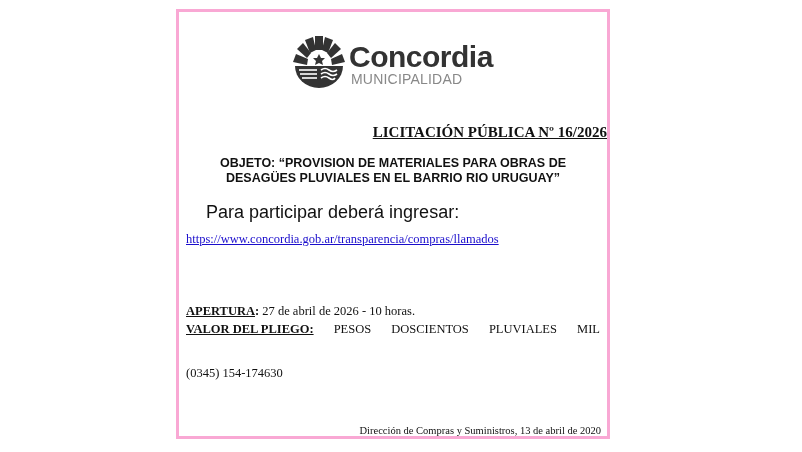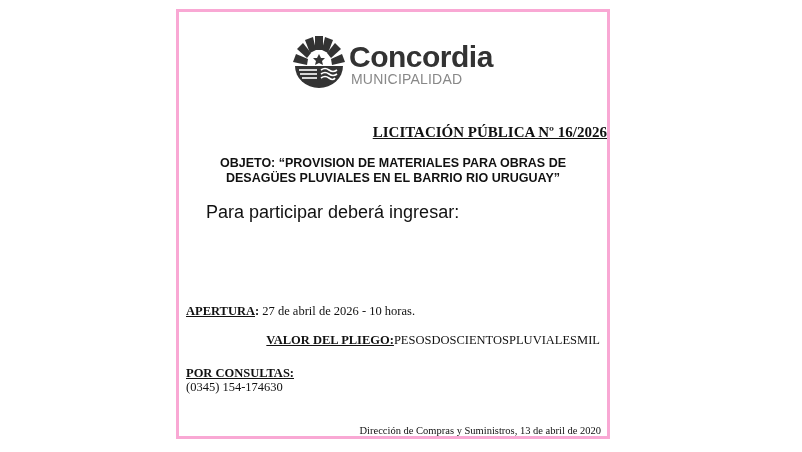--- a/index.html
+++ b/index.html
@@ -13,21 +13,21 @@
     .licitacion { position:absolute; left:0; width:100%; top:112px; text-align:right; font-weight:bold; font-size:15px; text-decoration:underline; }
     .objeto { position:absolute; left:10px; right:10px; top:144px; text-align:center; font-family:"Liberation Sans", sans-serif; font-weight:bold; font-size:12.5px; line-height:15px; }
     .para { position:absolute; left:7px; top:190px; font-family:"Liberation Sans", sans-serif; font-size:18px;margin-left:20px; }
     .link { color:#1a0dcc; text-decoration:underline; }
     .url { position:absolute; left:7px; top:220px; font-size:12.5px; }
     .row { position:absolute; left:7px; font-size:12.5px; }
     .lbl { font-weight:bold; text-decoration:underline; }
     .cierre { top:250px; }
     .apertura { top:280px;margin-top:12px; }
     .valor { top:310px; right:7px; line-height:15px; }
-    .valor-line { display:flex; justify-content:flex-end;margin-top:11px; }
+    .valor-line { display:flex; justify-content:space-between; }
     .consultas { top:354px; line-height:14px; }
     .firma { position:absolute; right:6px; top:413px; font-size:10.5px; }
   </style>
 </head>
 <body>
 
 <div class="frame">
 
   <div class="logo">
     <svg class="logo-mark" viewBox="0 0 56 54">
@@ -57,35 +57,35 @@
   </div>
 
   <div class="licitacion">LICITACIÓN PÚBLICA Nº 16/2026</div>
 
   <div class="objeto">
     <div>OBJETO: “PROVISION DE MATERIALES PARA OBRAS DE</div>
     <div>DESAGÜES PLUVIALES EN EL BARRIO RIO URUGUAY”</div>
   </div>
 
   <div class="para">Para participar deberá ingresar:</div>
+  <div class="url"><a class="link">https://www.concordia.gob.ar/transparencia/compras/llamados</a></div>
 
 
   <div class="row apertura">
     <span class="lbl">APERTURA</span><b>:</b><span> 27 de abril de 2026 - 10 horas.</span>
   </div>
 
   <div class="row valor">
     <div class="valor-line">
       <span class="lbl">VALOR DEL PLIEGO:</span>
       <span>PESOS</span>
       <span>DOSCIENTOS</span>
       <span>PLUVIALES</span>
       <span>MIL</span>
     </div>
   </div>
 
   <div class="row consultas">
-    <div class="lbl">POR CONSULTAS:</div>
     <div> (0345) 154-174630</div>
   </div>
 
   <div class="firma">Dirección de Compras y Suministros, 13 de abril de 2020</div>
 </div>
 
 </body></html>

